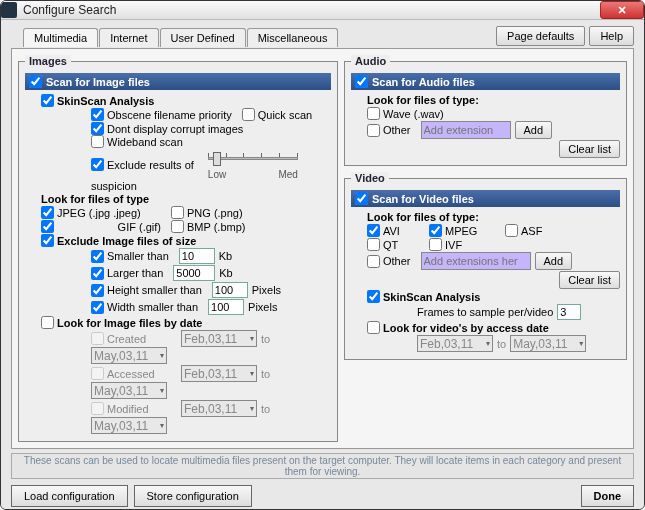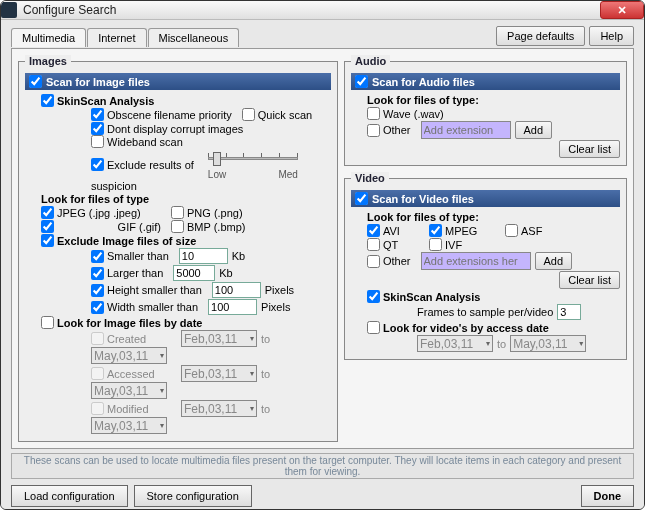--- a/index.html
+++ b/index.html
@@ -3,42 +3,42 @@
 <meta charset="utf-8">
 <style>
 * { box-sizing: border-box; margin: 0; padding: 0; }
 body { font-family: Tahoma, Arial, sans-serif; font-size: 11px; background: #fff; }
 .window { width: 645px; height: 510px; border: 1px solid #333; border-radius: 6px; overflow: hidden; display: flex; flex-direction: column; background: linear-gradient(#eee, #ddd); }
 .titlebar { height: 20px; background: linear-gradient(#fafafa, #e0e0e0); display: flex; align-items: center; padding: 0 0; border-bottom: 1px solid #bbb; }
 .titlebar .icon { width: 16px; height: 16px; background: #234; border-radius: 2px; margin-right: 6px; display:inline-block;}
 .titlebar .title { flex: 1; font-size: 12px; color: #222; }
 .closebtn { width: 44px; height: 18px; background: linear-gradient(#e77, #c33); border: 1px solid #a22; border-radius: 3px; color: #fff; display: flex; align-items: center; justify-content: center; font-weight: bold; font-size: 11px; cursor: pointer; }
 .content { flex: 1; padding: 6px 10px 8px 10px; display: flex; flex-direction: column; background: #e8e8e8; }
-.toprow { display: flex; align-items: center; margin-bottom: 2px; }
+.toprow { display: flex; align-items: center; margin-bottom: 2px; margin-left: 12px; }
 .tabs { display: flex; gap: 0; }
 .tab { padding: 3px 10px; border: 1px solid #999; border-bottom: none; background: #eee; position: relative; top: 1px; margin-right: 1px; border-radius: 3px 3px 0 0; cursor: pointer; }
 .tab.active { background: #f5f5f5; font-weight: normal; z-index: 2; }
 .toprow .spacer { flex: 1; }
 .topbtn { padding: 3px 10px; border: 1px solid #888; background: linear-gradient(#f8f8f8,#ddd); border-radius: 2px; cursor: pointer; margin-left: 4px; }
 .panel { flex: 1; border: 1px solid #999; background: #f5f5f5; display: flex; padding:6px; gap:6px; }
 .col { display: flex; flex-direction: column; gap:6px; }
 .col.left { width: 320px; }
 .col.right { flex: 1; }
 fieldset { border: 1px solid #888; padding: 4px 6px 6px 6px; background: #eee; }
 legend { padding: 0 4px; font-weight: bold; color: #223; background:#eee;}
 .bluebar { background: linear-gradient(#4a6ea8, #2d4f86); color: #fff; padding: 2px 4px; display: flex; align-items: center; margin: 2px 0 4px 0; }
 .bluebar input[type=checkbox]{margin-right:4px;}
 .bluebar .lbl { font-weight: bold; }
 .row { display: flex; align-items: center; margin: 1px 0; flex-wrap: wrap; }
 .indent { margin-left: 16px; }
 .indent2 { margin-left: 30px; padding-left: 36px; }
 .chk { display: flex; align-items: center; margin-right: 10px; }
 .chk input[type=checkbox]{margin-right:3px;}
 .bold { font-weight: bold; }
-.input-sm { width: 49px; height: 16px; border: 1px solid #7a9; background: #fff; font-size: 11px; padding: 0 2px; }
+.input-sm { width: 36px; height: 16px; border: 1px solid #7a9; background: #fff; font-size: 11px; padding: 0 2px; }
 .input-wd { width: 110px; height: 18px; border: 1px solid #888; background: #c4b5fd; font-size: 11px; padding: 0 2px; }
 .btn { padding: 2px 8px; border: 1px solid #888; background: linear-gradient(#f8f8f8,#ddd); border-radius: 2px; cursor: pointer; }
 .disabled { color: #888; }
 .slider { width: 90px; height: 20px; position:relative; display:inline-block;}
 .slider .track { position:absolute; top:8px; left:0; right:0; height:3px; background:#bbb; border:1px solid #888;}
 .slider .thumb { position:absolute; top:3px; left:5px; width:8px; height:14px; background:#ddd; border:1px solid #666;}
 .slider .ticks{position:absolute;top:4px;left:0;right:0;display:flex;justify-content:space-between;}
 .slider .ticks span{width:1px;height:4px;background:#666;display:block;}
 .footnote { border:1px solid #aaa; padding:1px 8px; color:#789; text-align:center; margin-top:4px; background:#e5e5e5; font-size:10px;}
 .btnrow { display:flex; margin-top:6px; align-items:center;}
@@ -57,20 +57,21 @@
   <div class="titlebar">
     <span class="icon"></span>
     <span class="title">Configure Search</span>
     <div class="closebtn">✕</div>
   </div>
   <div class="content">
     <div class="toprow">
       <div class="tabs">
         <div class="tab active">Multimedia</div>
         <div class="tab">Internet</div>
+        <div class="tab">User Defined</div>
         <div class="tab">Miscellaneous</div>
       </div>
       <div class="spacer"></div>
       <div class="topbtn">Page defaults</div>
       <div class="topbtn">Help</div>
     </div>
 
     <div class="panel">
       <div class="col left">
         <fieldset>

